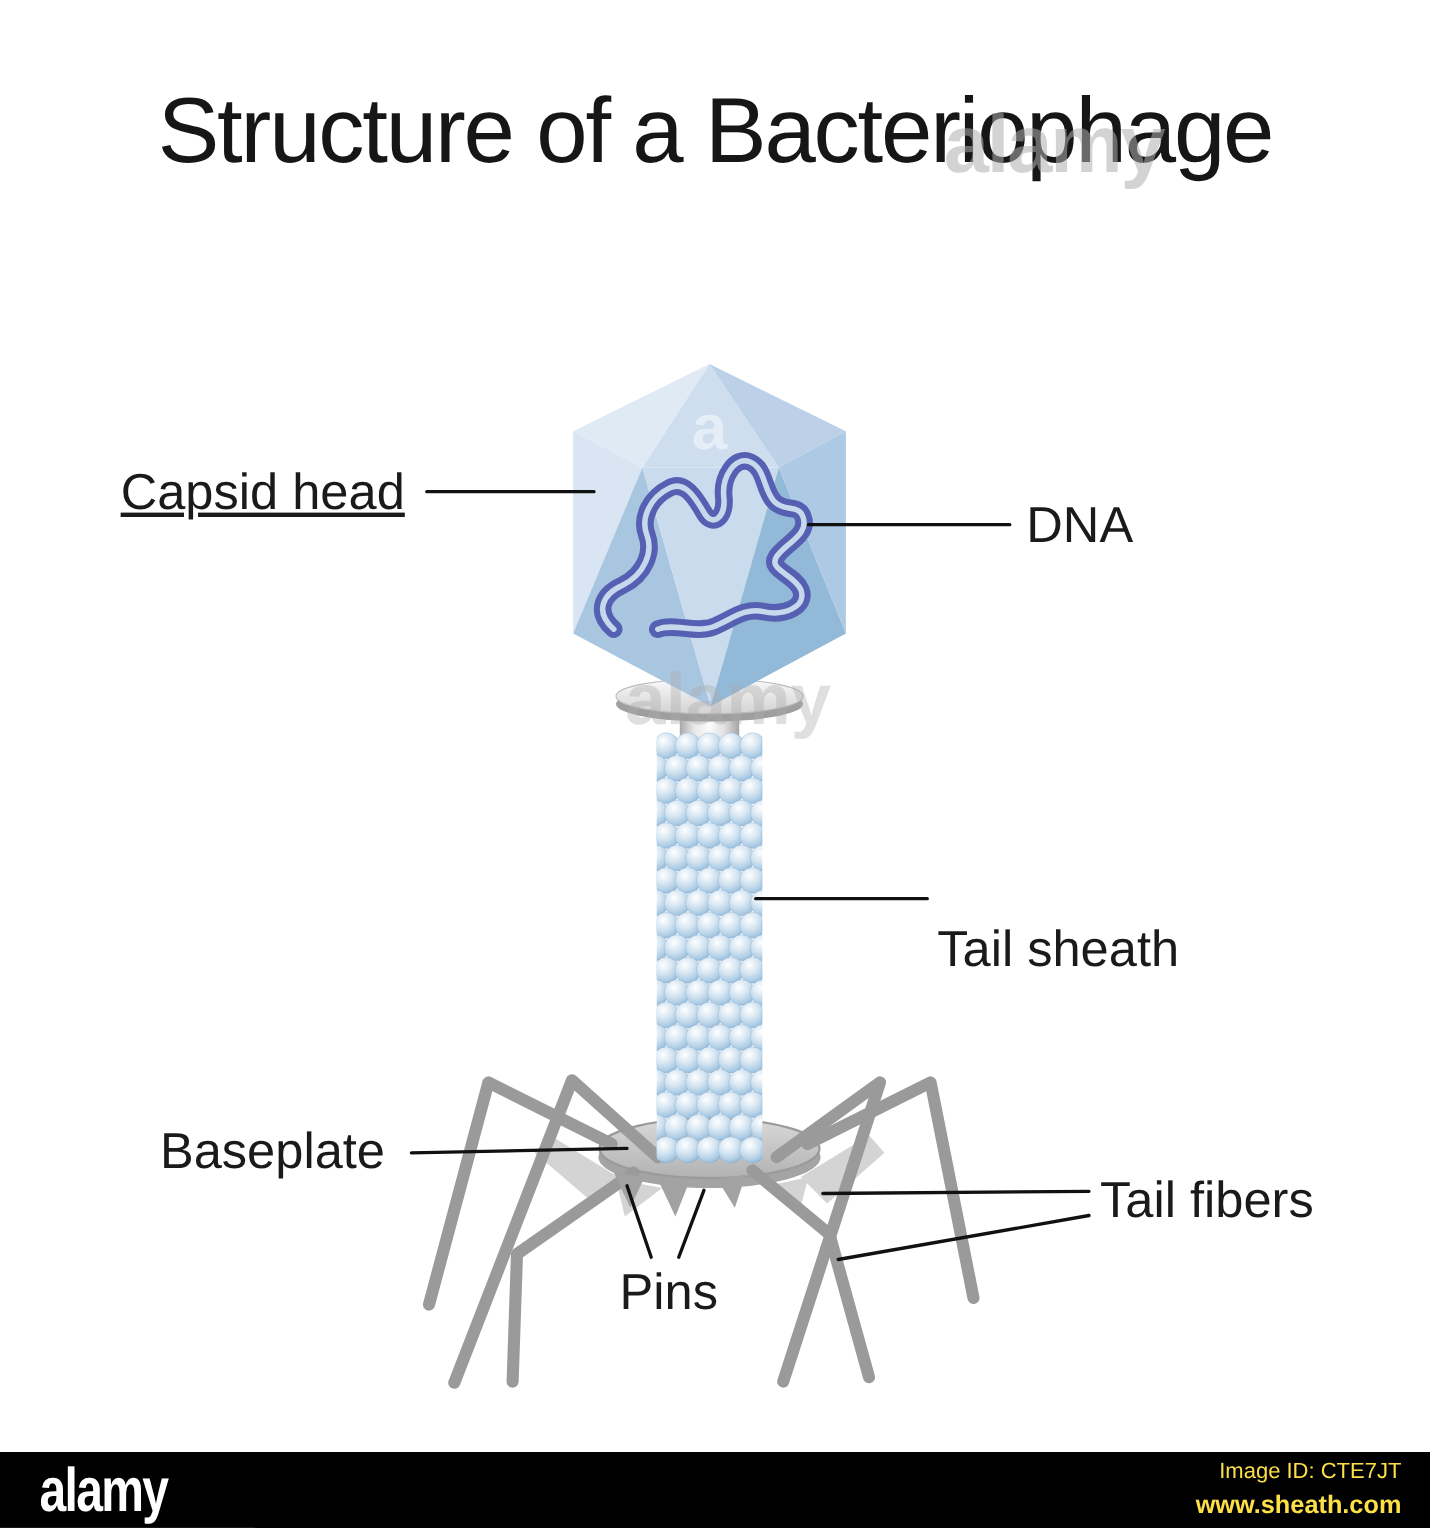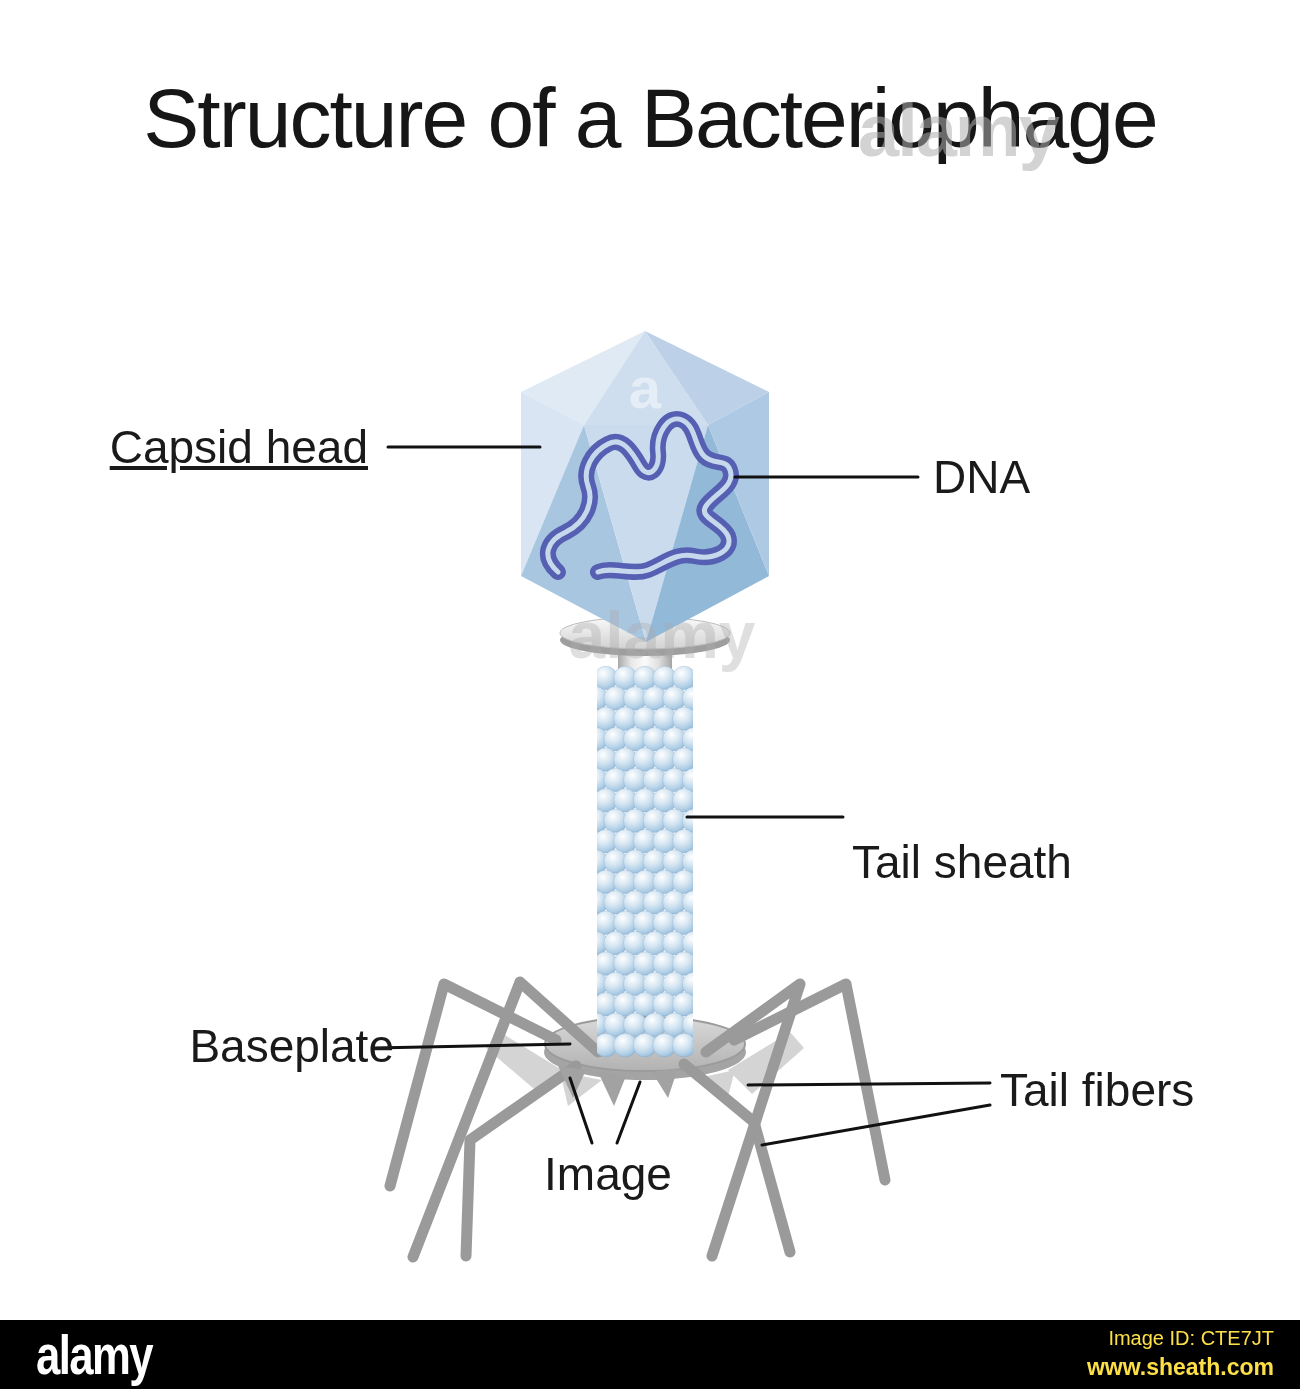--- a/index.html
+++ b/index.html
@@ -7,21 +7,21 @@
          font-family:"Liberation Sans", sans-serif;color:#1a1a1a;}
   #title{position:absolute;top:70px;left:0;width:1300px;text-align:center;
          font-size:84px;letter-spacing:-2px;font-weight:400;color:#161616;white-space:nowrap;}
   .wm-title{position:absolute;left:858px;top:88px;font-size:74px;font-weight:bold;
             letter-spacing:-2px;color:rgba(175,175,175,0.55);pointer-events:none;}
   #diagram-svg{position:absolute;left:0;top:0;}
   .lbl{position:absolute;font-size:46px;line-height:48px;white-space:nowrap;color:#1a1a1a;}
   #label-capsid-head{right:932px;top:423px;text-align:right;text-decoration:underline;}
   #label-dna{left:933px;top:453px;}
   #label-tail-sheath{left:852px;top:838px;}
-  #label-baseplate{right:906px;top:1022px;}
+  #label-baseplate{right:950px;top:1022px;}
   #label-pins{left:608px;top:1150px;transform:translateX(-50%);}
   #label-tail-fibers{left:1000px;top:1066px;}
   #footer-bar{position:absolute;left:0;top:1320px;width:1300px;height:69px;background:#000000;}
   #footer-logo{position:absolute;left:36px;top:2px;color:#ffffff;font-weight:bold;
                font-size:56px;letter-spacing:-2px;transform:scaleX(0.78);transform-origin:left top;}
   #footer-right{position:absolute;right:26px;top:7px;text-align:right;color:#fde047;}
   #footer-image-id{font-size:20px;font-weight:400;display:block;}
   #footer-website{font-size:23px;font-weight:bold;display:block;margin-top:4px;}
 </style>
 </head>
@@ -276,21 +276,21 @@
       <line x1="640" y1="1082" x2="617" y2="1143"></line>
       <line x1="748" y1="1085" x2="990" y2="1083"></line>
       <line x1="762" y1="1145" x2="990" y2="1105"></line>
     </g>
   </svg>
 
   <div class="lbl" id="label-capsid-head">Capsid head</div>
   <div class="lbl" id="label-dna">DNA</div>
   <div class="lbl" id="label-tail-sheath">Tail sheath</div>
   <div class="lbl" id="label-baseplate">Baseplate</div>
-  <div class="lbl" id="label-pins">Image</div>
+  <div class="lbl" id="label-pins">Pins</div>
   <div class="lbl" id="label-tail-fibers">Tail fibers</div>
 
   <div id="footer-bar">
     <span id="footer-logo">alamy</span>
     <div id="footer-right">
       <span id="footer-image-id">Image ID: CTE7JT</span>
       <span id="footer-website">www.sheath.com</span>
     </div>
   </div>
 

